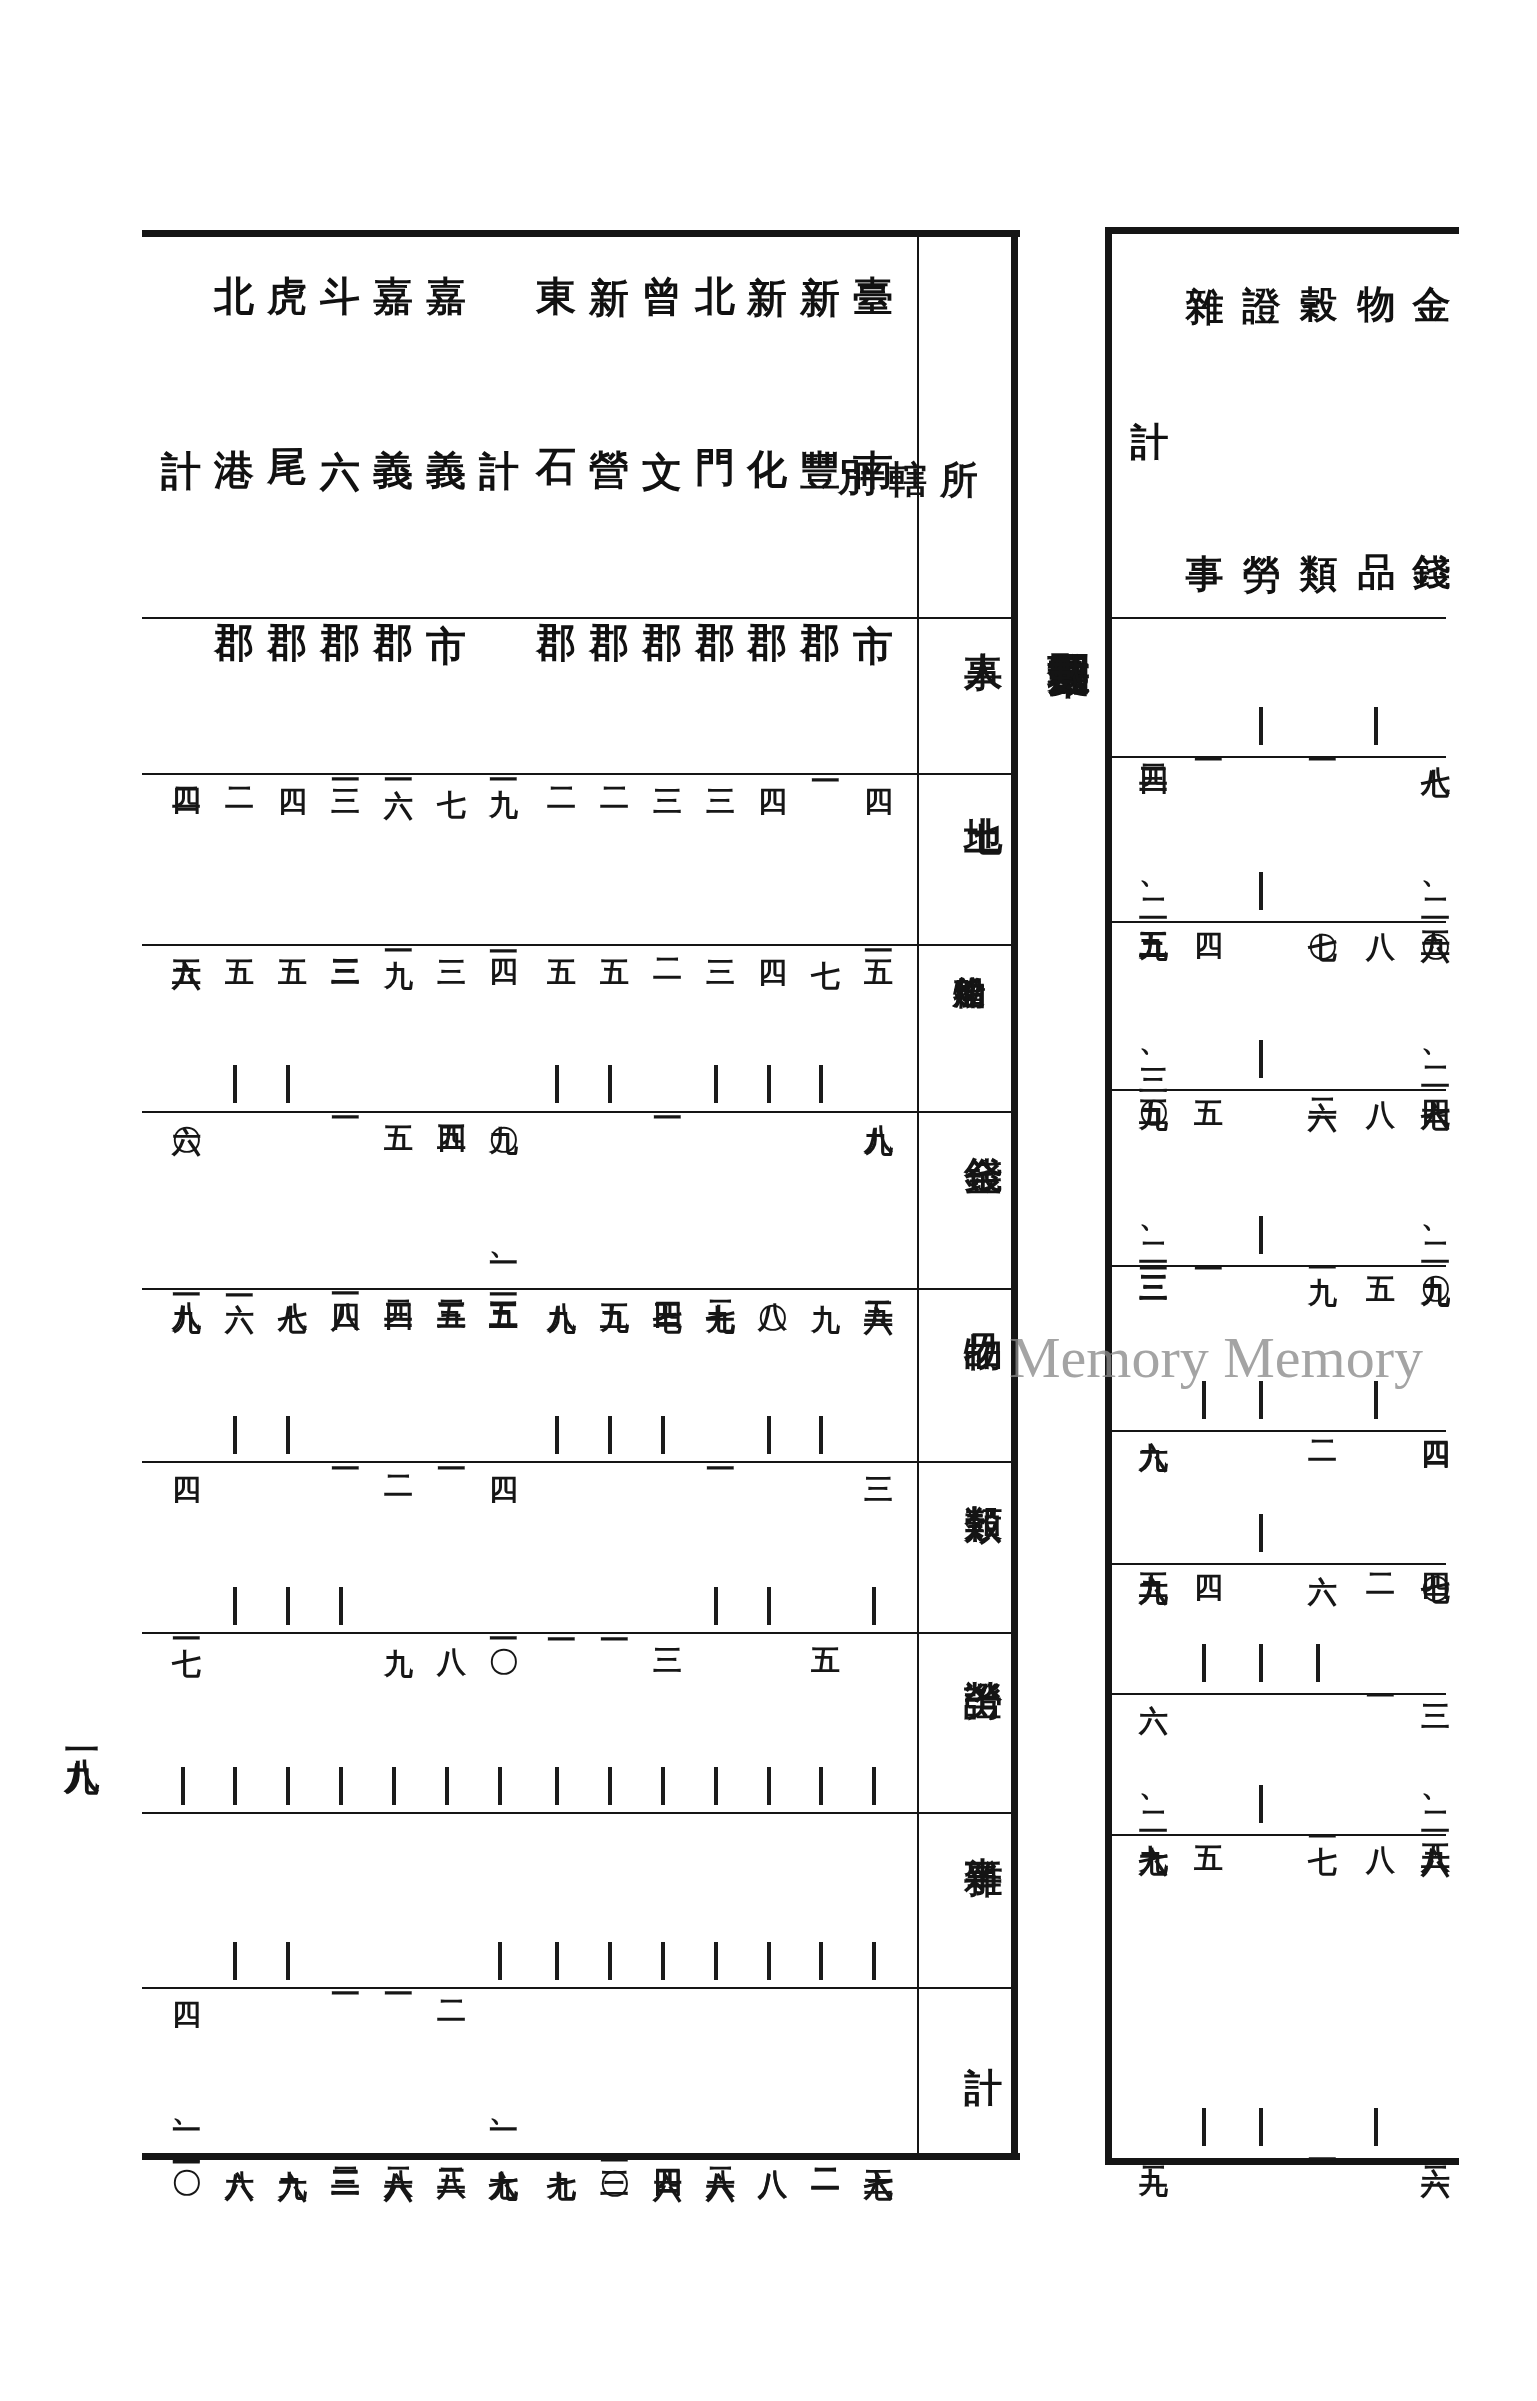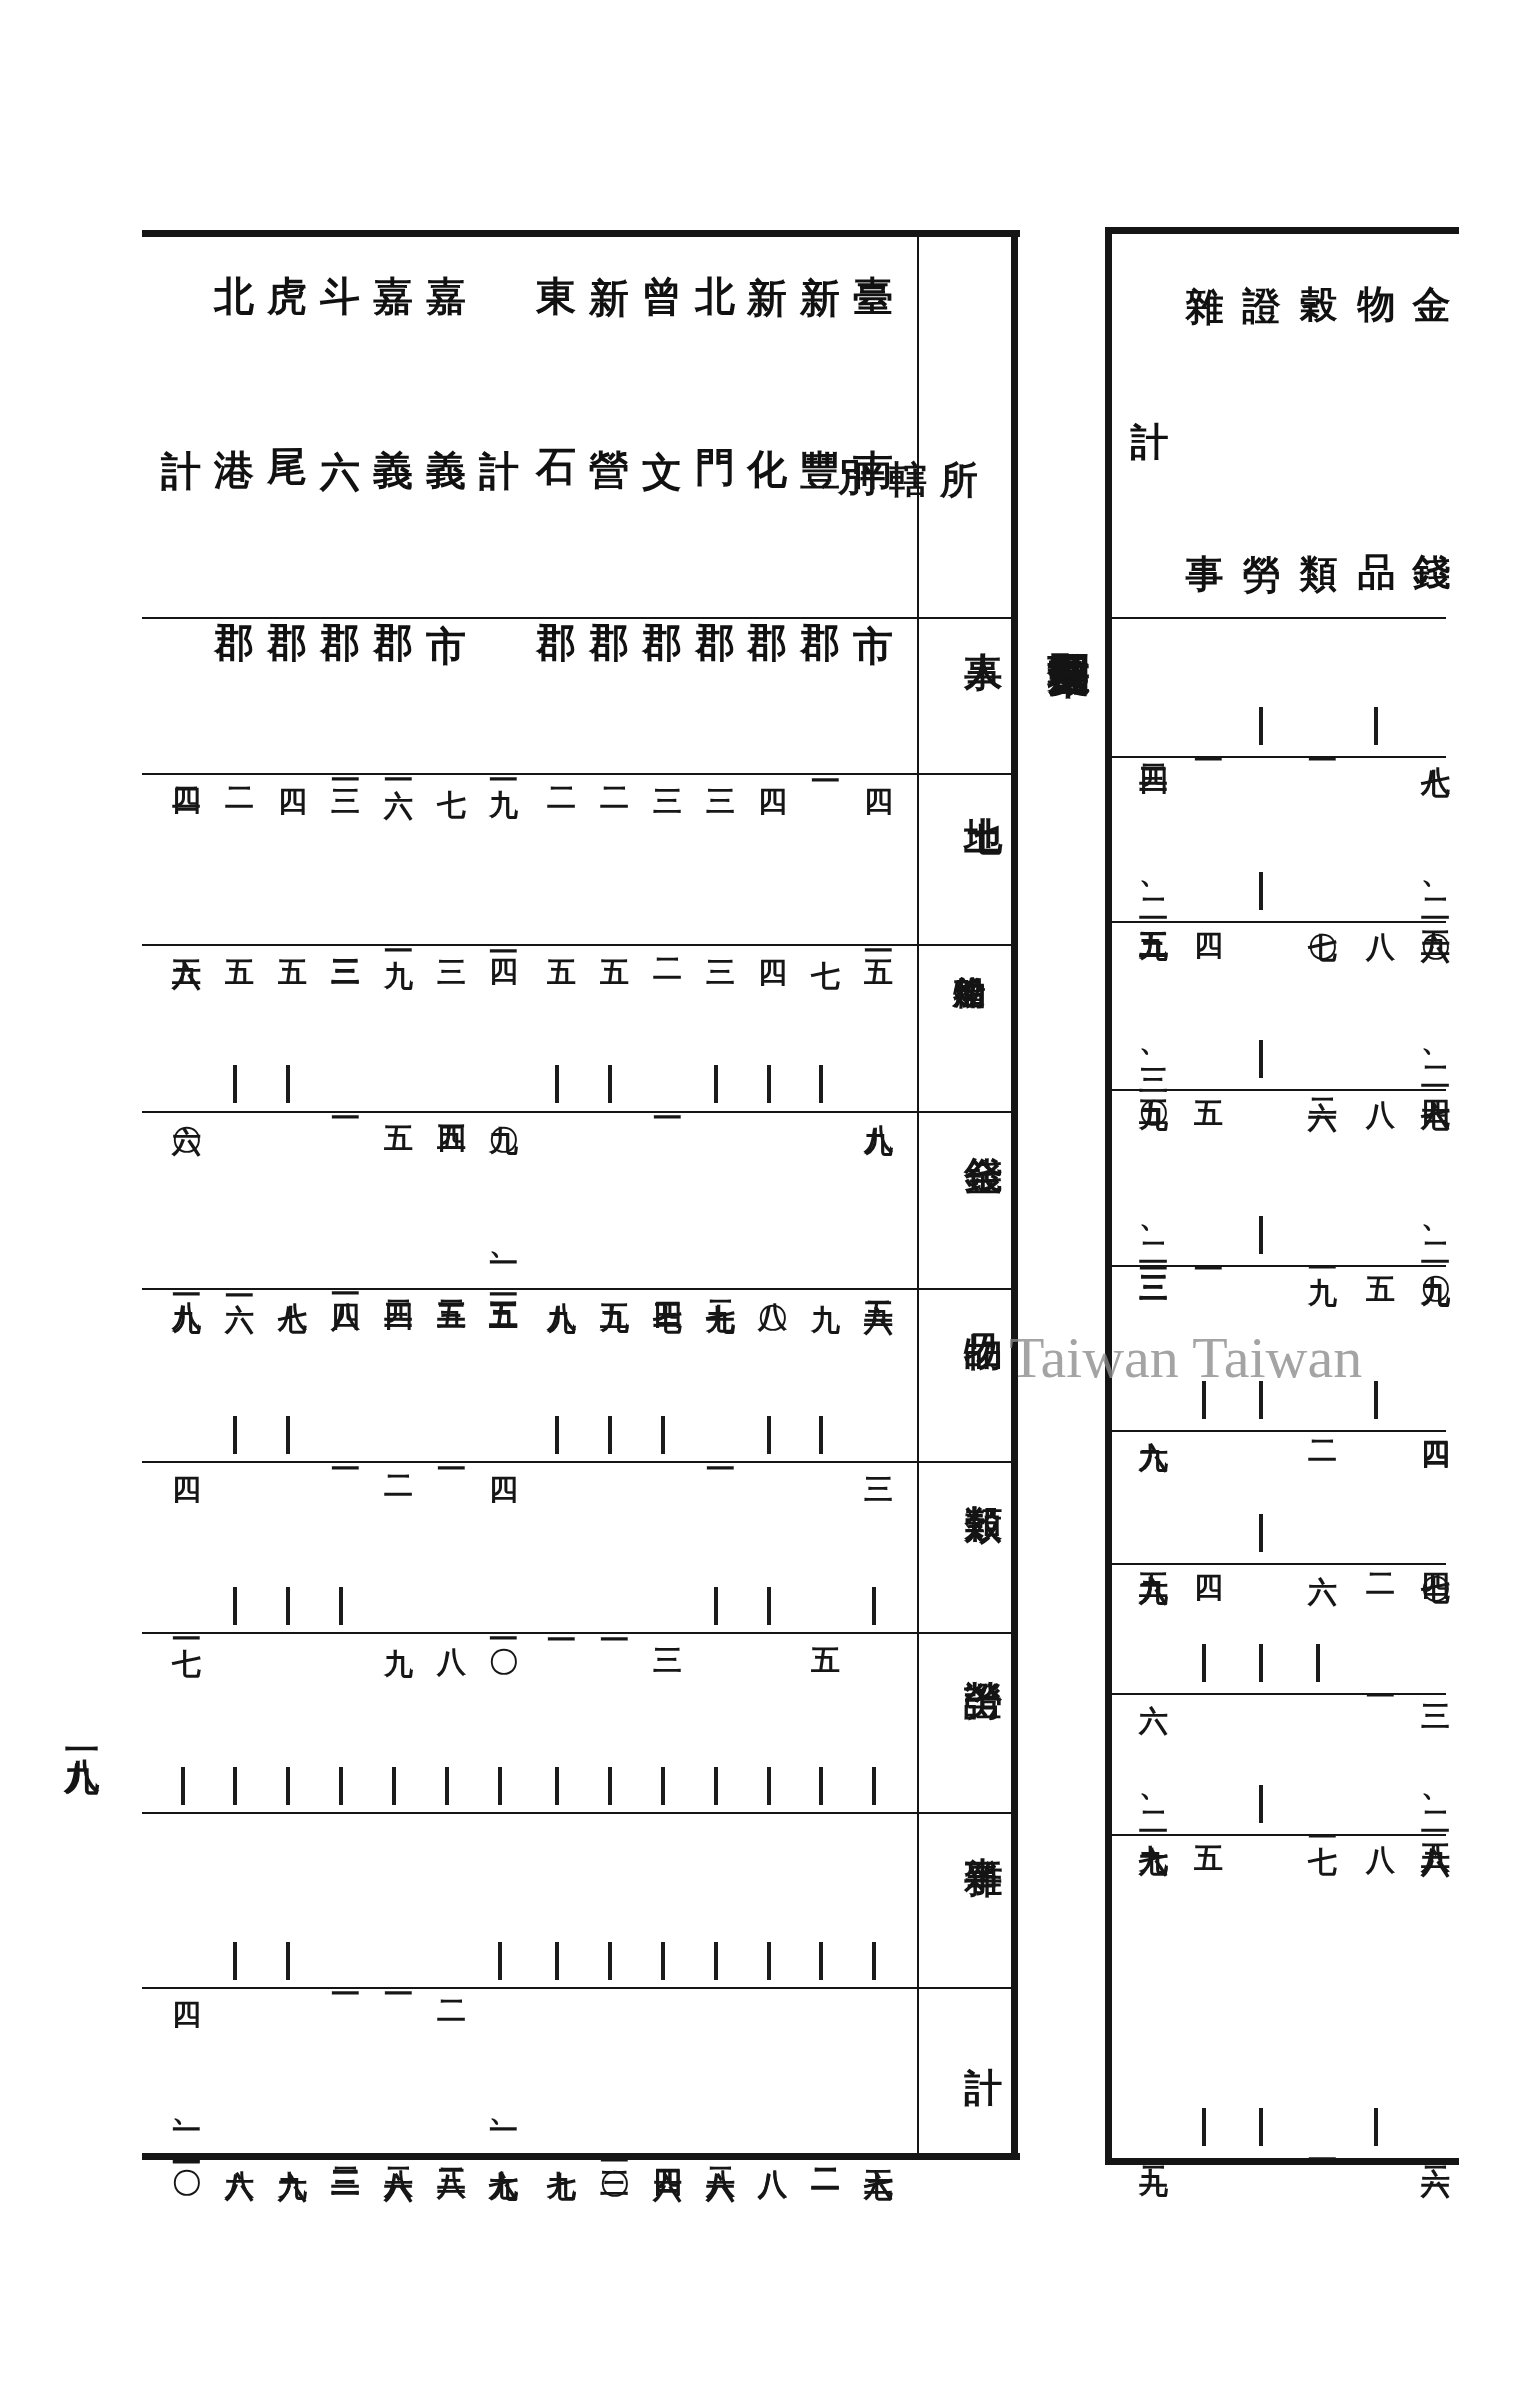--- a/index.html
+++ b/index.html
@@ -369,17 +369,17 @@
       <div class="num-cell" style="left: 1184px; bottom: 578px; width: 40px; text-align: center;">五</div>
       <div class="num-cell" style="left: 1129px; bottom: 578px; width: 40px; text-align: center;">二、九六七</div>
       <div class="num-cell" style="left: 1411px; bottom: 256px; width: 40px; text-align: center;">六二</div>
       <div class="nil-bar" style="left: 1374px; top: 2108px; height: 38px;"></div>
       <div class="num-cell" style="left: 1298px; bottom: 256px; width: 40px; text-align: center;">一</div>
       <div class="nil-bar" style="left: 1259px; top: 2108px; height: 38px;"></div>
       <div class="nil-bar" style="left: 1202px; top: 2108px; height: 38px;"></div>
       <div class="num-cell" style="left: 1129px; bottom: 256px; width: 40px; text-align: center;">九二</div>
     </div>
 
-  <div id="watermark-latin">Taiwan Taiwan</div>
+  <div id="watermark-latin">Memory Memory</div>
   <div id="page-number" class="vtext">一八九</div>
 
 </div>
 
 
 </body></html>

